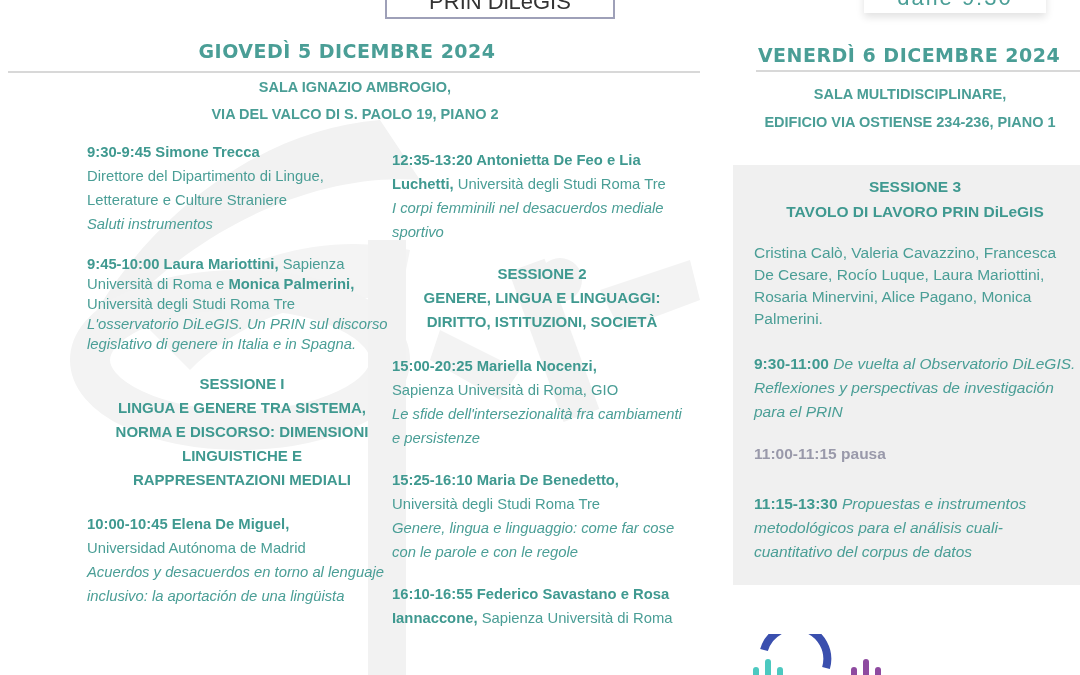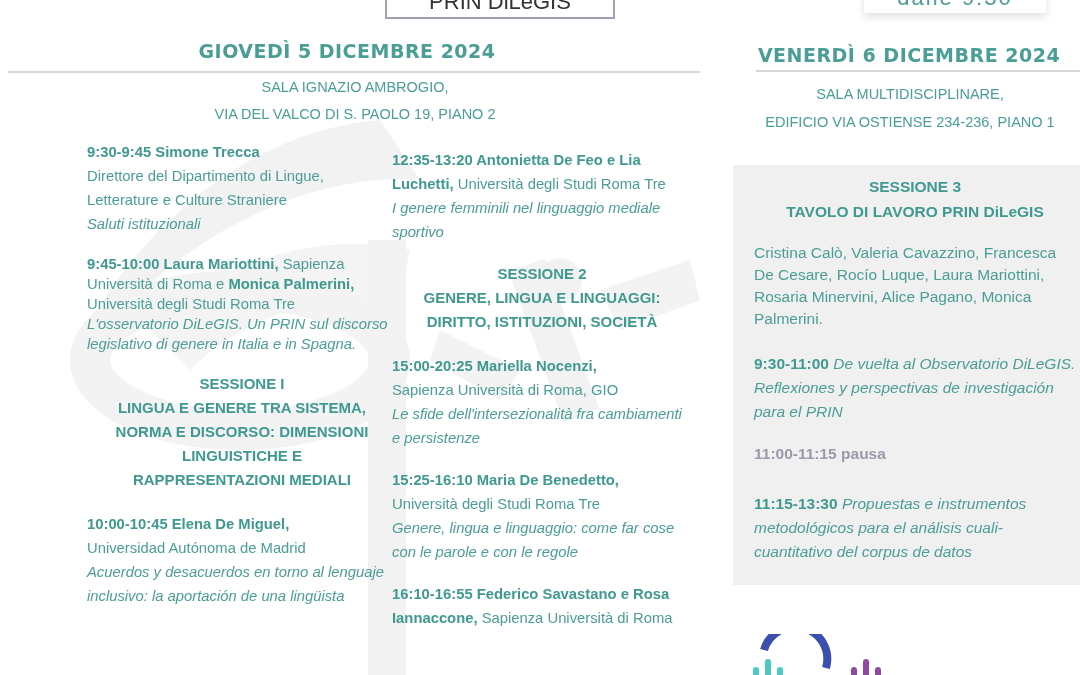--- a/index.html
+++ b/index.html
@@ -25,21 +25,21 @@
       position: absolute; font-family: "DejaVu Sans", sans-serif; font-weight: bold;
       color: #4a9e96; font-size: 19px; letter-spacing: 0.5px; z-index: 2; text-align: center;
     }
     .day1-title { left: 2px; width: 690px; top: 40px; }
     .day2-title { left: 738px; width: 342px; top: 44px; }
 
     .rule { position: absolute; height: 2px; background: #d8d8d8; z-index: 2; }
     .rule1 { left: 8px; width: 692px; top: 71px; }
     .rule2 { left: 756px; width: 324px; top: 70px; }
 
-    .venue { position: absolute; text-align: center; font-weight: normal; font-size: 14.5px; color: #4a9e96; line-height: 27px; z-index: 2; }
+    .venue { position: absolute; text-align: center; font-weight: bold; font-size: 14.5px; color: #4a9e96; line-height: 27px; z-index: 2; }
     .venue1 { left: 10px; width: 690px; top: 74px; }
     .venue2 { left: 740px; width: 340px; top: 80px; line-height: 28px; }
 
     .col { position: absolute; z-index: 2; font-size: 14.8px; line-height: 24px; color: #4a9e96; }
     .col-left { left: 87px; top: 140px; width: 310px; }
     .col-mid { left: 392px; top: 148px; width: 300px; }
 
     .entry { margin-bottom: 18px; }
     .entry b { font-weight: bold; color: #3f9990; }
     .entry .title { font-style: italic; display: block; }
@@ -92,21 +92,21 @@
 <div class="venue venue2">
   <div>SALA MULTIDISCIPLINARE,</div>
   <div>EDIFICIO VIA OSTIENSE 234-236, PIANO 1</div>
 </div>
 
 <div class="col col-left">
   <div class="entry">
     <b class="line">9:30-9:45 Simone Trecca</b>
     <span class="line">Direttore del Dipartimento di Lingue,</span>
     <span class="line">Letterature e Culture Straniere</span>
-    <span class="title">Saluti istituzionali</span>
+    <span class="title">Saluti instrumentos</span>
   </div>
   <div class="entry tight">
     <div>
       <b>9:45-10:00 Laura Mariottini,</b><span> Sapienza Università di Roma e </span><b>Monica Palmerini,</b><span> Università degli Studi Roma Tre</span>
     </div>
     <span class="title">L'osservatorio DiLeGIS. Un PRIN sul discorso legislativo di genere in Italia e in Spagna.</span>
   </div>
   <div class="session">
     <div>SESSIONE I</div>
     <div>LINGUA E GENERE TRA SISTEMA,</div>
@@ -117,21 +117,21 @@
   <div class="entry">
     <b class="line">10:00-10:45 Elena De Miguel,</b>
     <span class="line">Universidad Autónoma de Madrid</span>
     <span class="title">Acuerdos y desacuerdos en torno al lenguaje inclusivo: la aportación de una lingüista</span>
   </div>
 </div>
 
 <div class="col col-mid">
   <div class="entry">
     <div><b>12:35-13:20 Antonietta De Feo e Lia Luchetti,</b><span> Università degli Studi Roma Tre</span></div>
-    <span class="title">I genere femminili nel linguaggio mediale sportivo</span>
+    <span class="title">I corpi femminili nel desacuerdos mediale sportivo</span>
   </div>
   <div class="session">
     <div>SESSIONE 2</div>
     <div>GENERE, LINGUA E LINGUAGGI:</div>
     <div>DIRITTO, ISTITUZIONI, SOCIETÀ</div>
   </div>
   <div class="entry">
     <b class="line">15:00-20:25 Mariella Nocenzi,</b>
     <span class="line">Sapienza Università di Roma, GIO</span>
     <span class="title">Le sfide dell'intersezionalità fra cambiamenti e persistenze</span>

